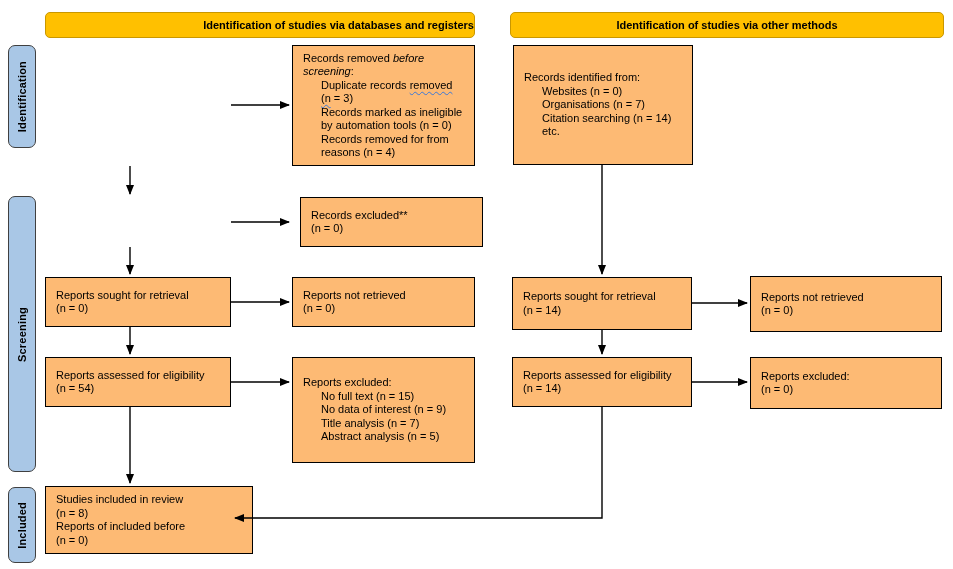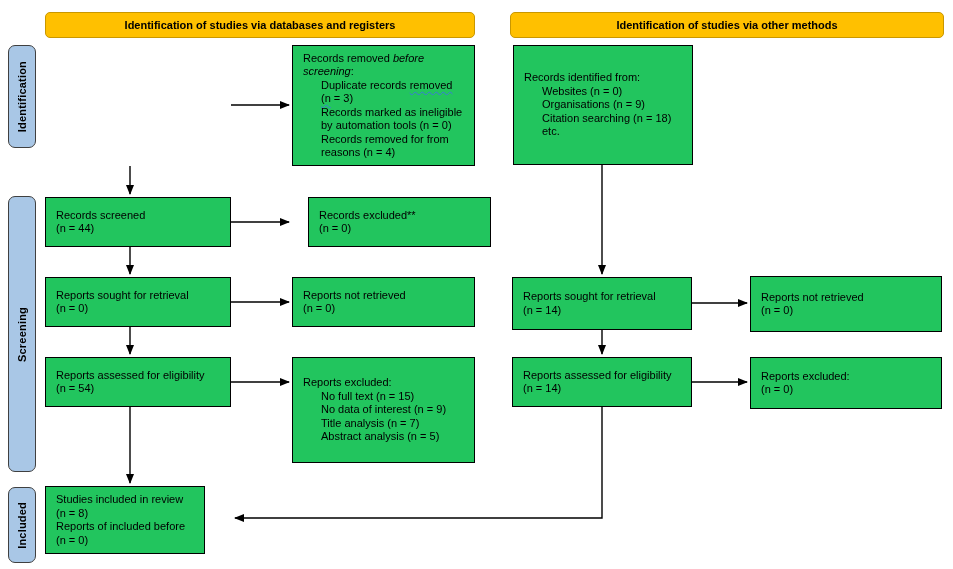--- a/index.html
+++ b/index.html
@@ -20,21 +20,21 @@
     background:var(--sidebar-fill,#A9C7E6);
     border:1px solid var(--sidebar-border,#404040);
     border-radius:7px;
     display:flex;align-items:center;justify-content:center;
   }
   .sidebar span{
     writing-mode:vertical-rl;transform:rotate(180deg);
     font-size:11px;font-weight:bold;letter-spacing:.2px;white-space:nowrap;
   }
   .box{
-    position:absolute;box-sizing:border-box;background:#22c55e;
+    position:absolute;box-sizing:border-box;background:#fdba74;
     border:1.4px solid #000;
     display:flex;align-items:center;
   }
   .lines{padding:3px 5px 3px 10px;font-size:11px;line-height:13.5px;}
   .ln{white-space:nowrap;}
   .ind{margin-left:18px;}
   .em{font-style:italic;}
   .wavy{
     text-decoration-line:underline;
     text-decoration-style:wavy;
@@ -42,21 +42,21 @@
     text-decoration-thickness:1px;
     text-underline-offset:2px;
   }
   svg.arrows{position:absolute;left:0;top:0;pointer-events:none;}
 </style>
 </head>
 <body>
 
 <div class="stage">
 
-  <div class="banner" style="left:45px;top:12px;width:430px;">
+  <div class="banner" style="left:45px;top:12px;width:430px;justify-content:flex-end;">
     <span>Identification of studies via databases and registers</span>
   </div>
   <div class="banner" style="left:510px;top:12px;width:434px;align-items:center;">
     <span>Identification of studies via other methods</span>
   </div>
 
   <div class="sidebar" style="left:8px;top:45px;height:103px;">
     <span>Identification</span>
   </div>
   <div class="sidebar" style="left:8px;top:196px;height:276px;">
@@ -73,28 +73,22 @@
       <div class="ln"><span class="em">screening</span><span>:</span></div>
       <div class="ln ind"><span>Duplicate records </span><span class="wavy">removed</span></div>
       <div class="ln ind"><span class="wavy">(n</span><span> = 3)</span></div>
       <div class="ln ind">Records marked as ineligible</div>
       <div class="ln ind">by automation tools (n = 0)</div>
       <div class="ln ind">Records removed for from</div>
       <div class="ln ind">reasons (n = 4)</div>
     </div>
   </div>
 
-  <div class="box" style="left:45px;top:197px;width:186px;height:50px;">
-    <div class="lines">
-      <div class="ln">Records screened</div>
-      <div class="ln">(n = 44)</div>
-    </div>
-  </div>
 
-  <div class="box" style="left:308px;top:197px;width:183px;height:50px;">
+  <div class="box" style="left:300px;top:197px;width:183px;height:50px;">
     <div class="lines">
       <div class="ln">Records excluded**</div>
       <div class="ln">(n = 0)</div>
     </div>
   </div>
 
   <div class="box" style="left:45px;top:277px;width:186px;height:50px;">
     <div class="lines">
       <div class="ln">Reports sought for retrieval</div>
       <div class="ln">(n = 0)</div>
@@ -118,35 +112,35 @@
   <div class="box" style="left:292px;top:357px;width:183px;height:106px;">
     <div class="lines">
       <div class="ln">Reports excluded:</div>
       <div class="ln ind">No full text (n = 15)</div>
       <div class="ln ind">No data of interest (n = 9)</div>
       <div class="ln ind">Title analysis (n = 7)</div>
       <div class="ln ind">Abstract analysis (n = 5)</div>
     </div>
   </div>
 
-  <div class="box" style="left:45px;top:486px;width:160px;height:68px;">
+  <div class="box" style="left:45px;top:486px;width:208px;height:68px;">
     <div class="lines">
       <div class="ln">Studies included in review</div>
       <div class="ln">(n = 8)</div>
       <div class="ln">Reports of included before</div>
       <div class="ln">(n = 0)</div>
     </div>
   </div>
 
   <div class="box" style="left:513px;top:45px;width:180px;height:120px;">
     <div class="lines">
       <div class="ln">Records identified from:</div>
       <div class="ln ind">Websites (n = 0)</div>
-      <div class="ln ind">Organisations (n = 9)</div>
-      <div class="ln ind">Citation searching (n = 18)</div>
+      <div class="ln ind">Organisations (n = 7)</div>
+      <div class="ln ind">Citation searching (n = 14)</div>
       <div class="ln ind">etc.</div>
     </div>
   </div>
 
   <div class="box" style="left:512px;top:277px;width:180px;height:53px;">
     <div class="lines">
       <div class="ln">Reports sought for retrieval</div>
       <div class="ln">(n = 14)</div>
     </div>
   </div>

